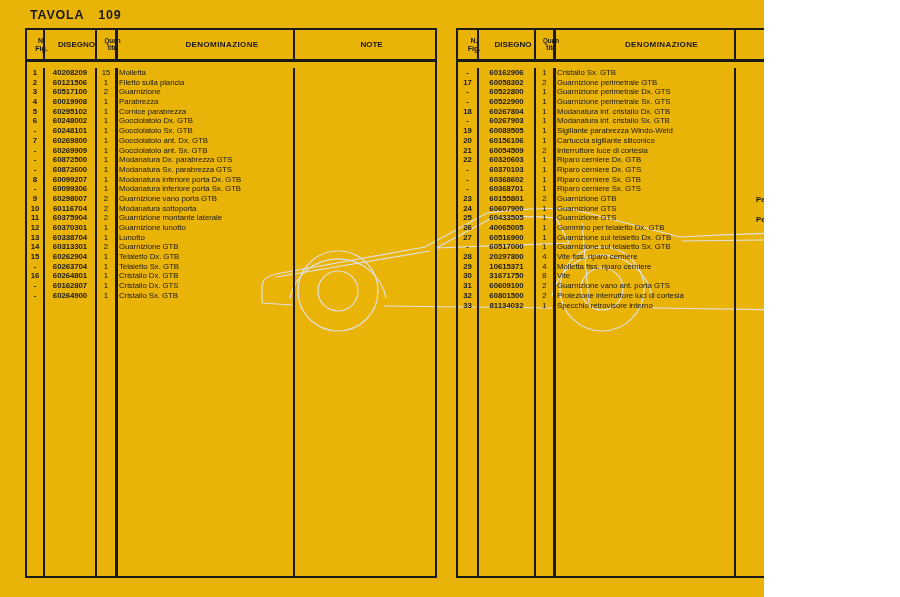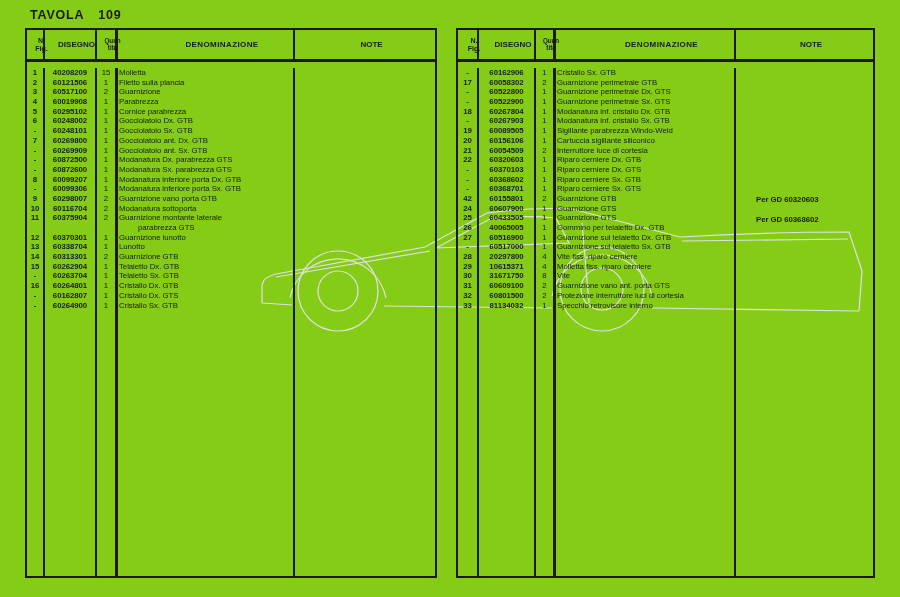--- a/index.html
+++ b/index.html
@@ -1,17 +1,17 @@
 <!DOCTYPE html>
 <html><head>
 <meta charset="utf-8">
 <style>
   html,body{margin:0;padding:0;background:#ffffff;}
   .page{
-    position:relative;width:900px;height:597px;background:#84cc16;overflow:hidden;
+    position:relative;width:764px;height:597px;background:#eab308;overflow:hidden;
     font-family:"Liberation Sans", sans-serif;color:#1a1a1a;
   }
   .page-title{
     position:absolute;left:30px;top:8px;font-size:12.5px;font-weight:bold;
     letter-spacing:0.8px;white-space:nowrap;
   }
   .page-title .num{margin-left:14px;}
 
   .watermark{position:absolute;left:250px;top:185px;z-index:0;}
 
@@ -214,27 +214,20 @@
         </div>
 
         <div class="trow">
           <div class="cell fig c1">11</div>
           <div class="cell dis c2">60375904</div>
           <div class="cell qty c3">2</div>
           <div class="cell den c4">Guarnizione montante laterale</div>
           <div class="cell note"></div>
         </div>
 
-        <div class="trow">
-          <div class="cell fig c1"></div>
-          <div class="cell dis c2"></div>
-          <div class="cell qty c3"></div>
-          <div class="cell den c4 cont">parabrezza GTS</div>
-          <div class="cell note"></div>
-        </div>
 
         <div class="trow">
           <div class="cell fig c1">12</div>
           <div class="cell dis c2">60370301</div>
           <div class="cell qty c3">1</div>
           <div class="cell den c4">Guarnizione lunotto</div>
           <div class="cell note"></div>
         </div>
 
         <div class="trow">
@@ -416,21 +409,21 @@
 
         <div class="trow">
           <div class="cell fig c1">-</div>
           <div class="cell dis c2">60368701</div>
           <div class="cell qty c3">1</div>
           <div class="cell den c4">Riparo cerniere Sx. GTS</div>
           <div class="cell note"></div>
         </div>
 
         <div class="trow">
-          <div class="cell fig c1">42</div>
+          <div class="cell fig c1">23</div>
           <div class="cell dis c2">60155801</div>
           <div class="cell qty c3">2</div>
           <div class="cell den c4">Guarnizione GTB</div>
           <div class="cell note"></div>
         </div>
 
         <div class="trow">
           <div class="cell fig c1">24</div>
           <div class="cell dis c2">60607900</div>
           <div class="cell qty c3">1</div>

